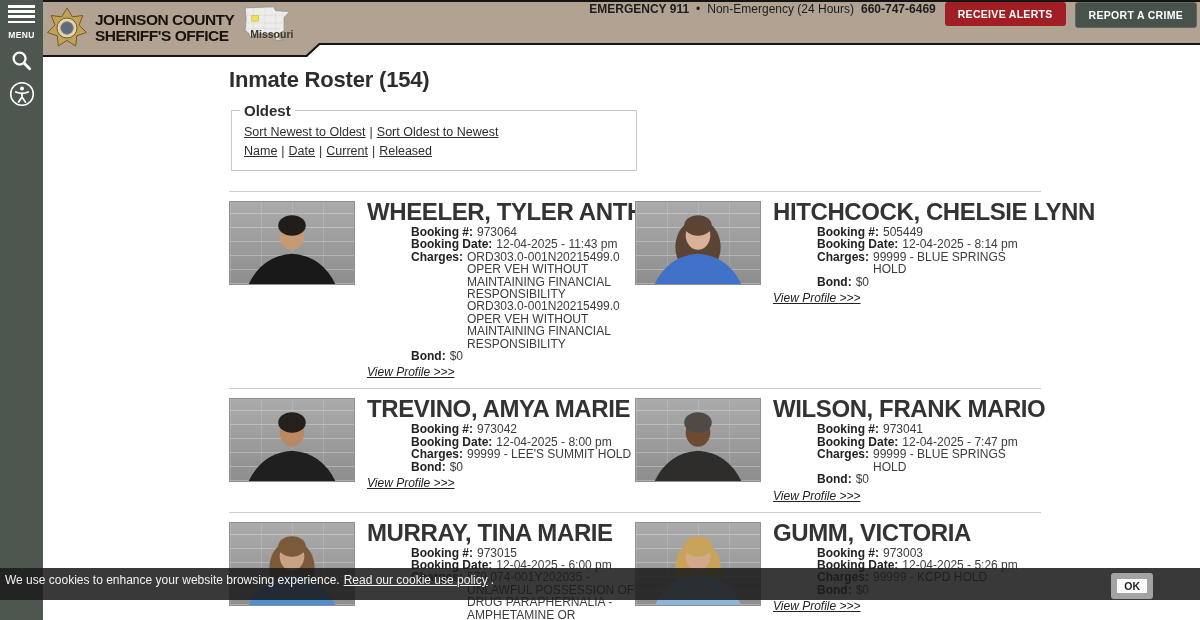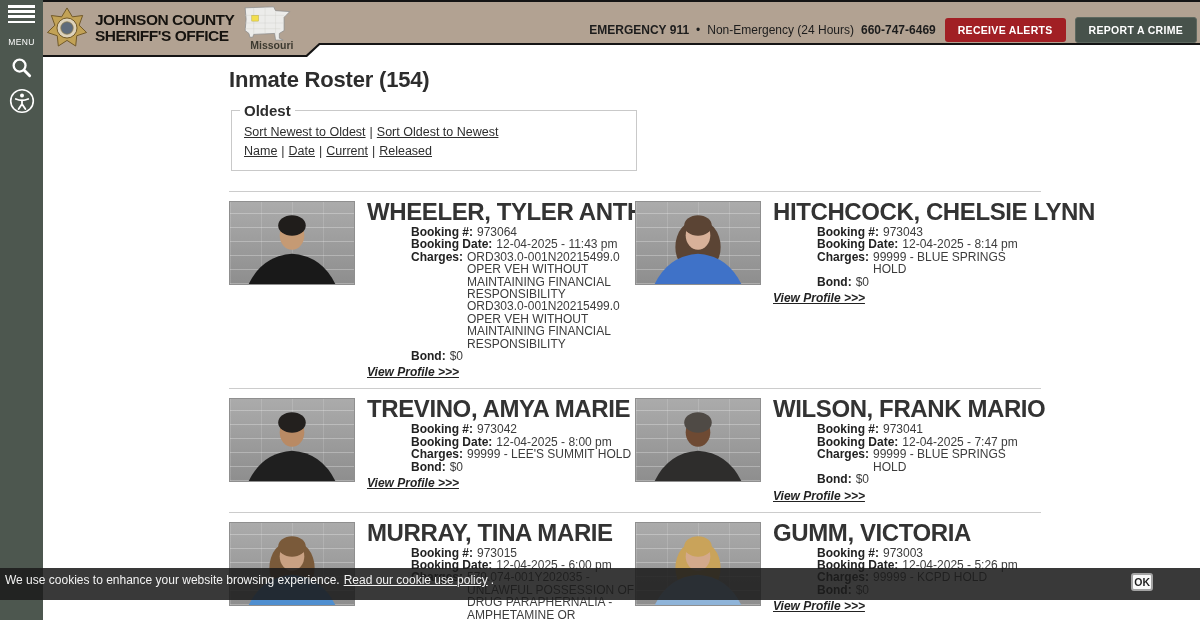--- a/index.html
+++ b/index.html
@@ -12,34 +12,34 @@
   .header-bar { position:absolute; top:2px; left:0; width:1200px; height:41px; background:#b2a292; z-index:2; }
   .header-underline { position:absolute; top:43px; left:0; width:1200px; height:2px; background:#141414; z-index:2; }
   .logo-tab { position:absolute; left:43px; top:43px; width:279px; height:14px; z-index:3; }
   .logo-tab .tab-black { position:absolute; inset:0; background:#141414; clip-path:polygon(0 0,100% 0,calc(100% - 15px) 100%,0 100%); }
   .logo-tab .tab-tan { position:absolute; left:0; top:0; right:3px; bottom:2px; background:#b2a292; clip-path:polygon(0 0,100% 0,calc(100% - 13px) 100%,0 100%); }
 
   .logo { position:absolute; left:46px; top:4px; display:flex; align-items:center; gap:7px; z-index:5; }
   .org-text { font-weight:bold; font-size:15.5px; line-height:16px; letter-spacing:-0.5px; color:#16130f; white-space:nowrap; }
   .map-wrap { position:relative; width:52px; height:48px; }
   .map-wrap svg { display:block; }
-  .map-label { position:absolute; bottom:1px; right:0; font-size:10.5px; font-weight:bold; color:#3c392f; }
-
-  .header-right { position:absolute; top:2px; right:3px; height:55px; display:flex; align-items:center; gap:9px; z-index:5; }
+  .map-label { position:absolute; bottom:12px; right:0; font-size:10.5px; font-weight:bold; color:#3c392f; }
+
+  .header-right { position:absolute; top:2px; right:3px; height:55px; display:flex; align-items:flex-start; gap:9px; z-index:5; }
   .emg { font-size:12px; color:#1c1c1c; display:flex; align-items:center; gap:7px; white-space:nowrap; }
   .emg .b { font-weight:bold; }
   .hbtn { font-size:10.5px; font-weight:bold; color:#fff; padding:6px 13px; border-radius:3px; letter-spacing:0.3px; cursor:pointer; white-space:nowrap; }
   .btn-alerts { background:#a11f24; }
   .btn-crime  { background:#47524b; border:1px solid #5d685f; }
 
   
   .sidebar { position:absolute; left:0; top:0; width:43px; height:620px; background:#4d574f; z-index:6; display:flex; flex-direction:column; align-items:center; }
   .menu-btn { margin-top:5px; cursor:pointer; text-align:center; }
   .menu-bars .bar { width:27px; height:2.6px; background:#fff; margin:0 auto 2.6px auto; }
-  .menu-label { color:#fff; font-size:8.5px; font-weight:normal; letter-spacing:0.4px; margin-top:14px;text-align:center; }
+  .menu-label { color:#fff; font-size:8.5px; font-weight:bold; letter-spacing:0.4px; margin-top:7px;text-align:center; }
   .icon-btn { margin-top:9px; cursor:pointer; line-height:0; }
 
   
   .main { position:absolute; left:53px; top:57px; width:1157px; height:563px; background:#fff; z-index:1; }
   .content { width:812px; margin-left:176px; }
   .page-title { font-size:22px; font-weight:bold; color:#2d2d2d; margin:10px 0 0 0; letter-spacing:-0.2px; }
   .options { width:406px; margin-top:9px; border:1px solid #c9c9c9; padding:1px 12px 12px 12px; }
   .options legend { font-size:15px; font-weight:bold; color:#2d2d2d; padding:0 4px; margin-left:-4px; }
   .opt-row { font-size:12.5px; color:#2e2e2e; margin-top:5px; }
   .opt-link { text-decoration:underline; cursor:pointer; color:#2e2e2e; }
@@ -58,29 +58,29 @@
   .photo .hair-long { display:none; fill:var(--hair); }
   .photo.long .hair-long { display:block; }
   .photo .hair-cap { fill:var(--hair); }
   .photo .head { fill:var(--skin); }
   .photo .torso { fill:var(--shirt); }
   .info { margin-left:12px; flex:1; min-width:0; }
   .name { font-size:24px; line-height:21px; font-weight:bold; color:#333; letter-spacing:-0.4px; margin-bottom:4px; white-space:nowrap; }
   .detail { display:flex; font-size:12px; line-height:12.4px; color:#3c3c3c;padding-left:44px; }
   .lbl { font-weight:bold; color:#222; white-space:nowrap; margin-right:4px; }
   .val { white-space:pre-line; max-width:226px; }
-  .view-link { display:inline-block; font-size:12px; line-height:12.4px; font-weight:bold; font-style:italic; text-decoration:underline; color:#222; margin-top:1px; cursor:pointer; }
+  .view-link { display:inline-block; font-size:12px; line-height:12.4px; font-weight:normal; font-style:italic; text-decoration:underline; color:#222; margin-top:1px; cursor:pointer; }
 
   
   .cookie-bar { position:absolute; left:0; top:568px; width:1200px; height:32px; background:rgba(28,28,28,0.87); z-index:10;
                 color:#f2f2f2; font-size:12px; padding:5px 0 0 5px; }
   .cookie-link { color:#f2f2f2; text-decoration:underline; cursor:pointer; margin-left:4px; }
   .cookie-suffix { margin-left:3px; }
   .ok-btn { position:absolute; right:47px; top:5px; background:#fafafa; color:#1d1d1d; font-weight:bold; font-size:10.5px;
-            padding:1px 1px; border-radius:3px; border:2px solid #a3a3a3; cursor:pointer; }
+            padding:1px 7px; border-radius:3px; border:6px solid #a3a3a3; cursor:pointer; }
 </style>
 </head>
 <body>
 
 <div class="stage">
 
   <div class="topline"></div>
   <div class="header-bar"></div>
   <div class="header-underline"></div>
   <div class="logo-tab">
@@ -201,21 +201,21 @@
         <ellipse class="hair-long" cx="63" cy="46" rx="23" ry="28"></ellipse>
         <path class="torso" d="M19 84 Q33 55 63 53 Q93 55 107 84 Z"></path>
         <ellipse class="head" cx="63" cy="34" rx="12.5" ry="15"></ellipse>
         <ellipse class="hair-cap" cx="63" cy="24" rx="14" ry="10.5"></ellipse>
       </svg>
     </div>
     <div class="info">
       <div class="name">HITCHCOCK, CHELSIE LYNN</div>
       <div class="detail">
         <span class="lbl">Booking #:</span>
-        <span class="val">973043</span>
+        <span class="val">505449</span>
       </div>
       <div class="detail">
         <span class="lbl">Booking Date:</span>
         <span class="val">12-04-2025 - 8:14 pm</span>
       </div>
       <div class="detail">
         <span class="lbl">Charges:</span>
         <span class="val">99999 - BLUE SPRINGS HOLD</span>
       </div>
       <div class="detail">

